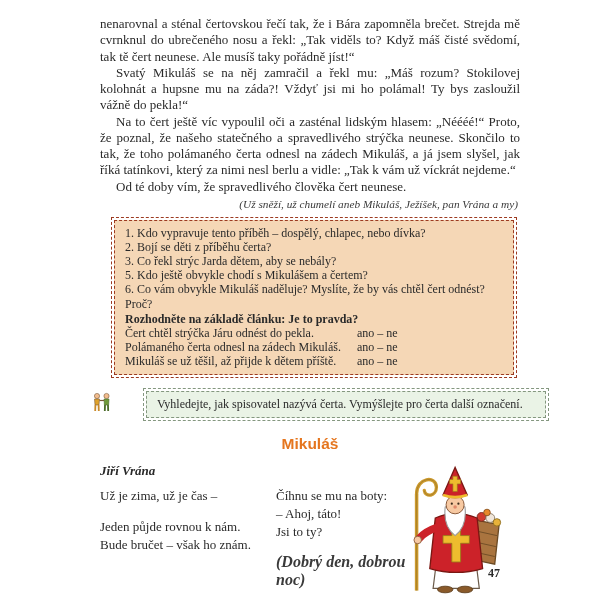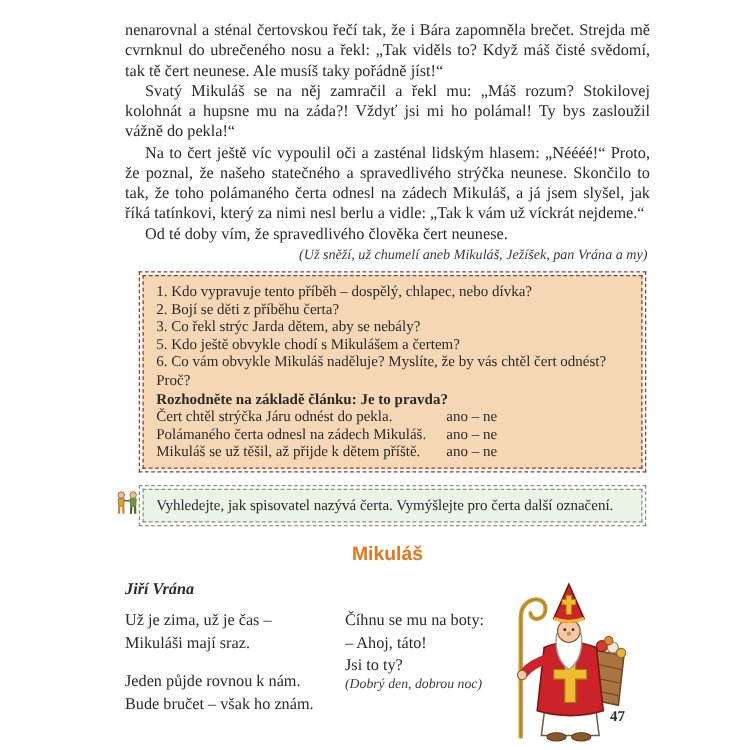--- a/index.html
+++ b/index.html
@@ -21,34 +21,34 @@
   .source-line{text-align:right;font-style:italic;font-size:11.3px;margin:3px 2px 0 0;color:#3a3a3a;}
 
   .fancy{border:1px dashed var(--brick);outline:1px dashed var(--brick);outline-offset:2px;background:var(--peach);}
   .qbox{margin:10px 0 0 14px;width:378px;padding:5px 10px 6px;font-size:12px;line-height:1.18;}
   .qitem{margin:0;}
   .decide{font-weight:bold;margin-top:1px;}
   .statement{display:flex;}
   .statement .t{width:232px;}
   .statement .c{width:60px;}
 
-  .taskrow{position:relative;margin:16px 0 0 0;}
+  .taskrow{position:relative;margin:16px 0 0 0;padding-left:32px;}
   .greenbox{margin-left:14px;width:378px;padding:5px 10px;font-size:12px;line-height:1.2;
     background:var(--green-bg);border:1px dashed var(--green-bd);outline:1px dashed var(--green-bd);outline-offset:2px;}
   .kids-icon{position:absolute;left:-10px;top:1px;width:24px;height:22px;}
 
   .poem-title{color:var(--accent);font-family:"Liberation Sans",sans-serif;font-weight:bold;font-size:15.5px;margin:17px 0 0 0;text-align:center;}
   .author{font-weight:bold;font-style:italic;font-size:13px;margin:10px 0 8px 0;}
   .poem-wrap{position:relative;min-height:108px;}
   .poem-cols{display:flex;}
   .col-left{width:176px;}
   .col-right{width:140px;}
   .poem-line{font-size:13px;line-height:1.4;}
   .stanza{margin:0 0 13px 0;}
-  .poem-source{font-style:italic;font-size:11px;margin-top:0;color:#3a3a3a;}
+  .poem-source{font-style:italic;font-size:16px;margin-top:12px;color:#3a3a3a;font-weight:bold;}
   .nicholas{position:absolute;right:2px;top:-24px;}
   .page-number{position:absolute;left:488px;top:566px;font-size:12px;font-weight:bold;}
 </style>
 </head>
 <body>
 
 <div class="page">
   <div class="content">
 
     <p class="story">nenarovnal a sténal čertovskou řečí tak, že i Bára zapomněla brečet. Strejda mě cvrnknul do ubrečeného nosu a řekl: „Tak viděls to? Když máš čisté svědomí, tak tě čert neunese. Ale musíš taky pořádně jíst!“</p>
@@ -94,21 +94,20 @@
     </div>
 
     <div class="poem-title">Mikuláš</div>
     <div class="author">Jiří Vrána</div>
 
     <div class="poem-wrap">
       <div class="poem-cols">
         <div class="col-left">
           <div class="stanza">
             <div class="poem-line">Už je zima, už je čas –</div>
-            <div class="poem-line">Mikuláši mají sraz.</div>
           </div>
           <div class="stanza">
             <div class="poem-line">Jeden půjde rovnou k nám.</div>
             <div class="poem-line">Bude bručet – však ho znám.</div>
           </div>
         </div>
         <div class="col-right">
           <div class="poem-line">Číhnu se mu na boty:</div>
           <div class="poem-line">– Ahoj, táto!</div>
           <div class="poem-line">Jsi to ty?</div>

